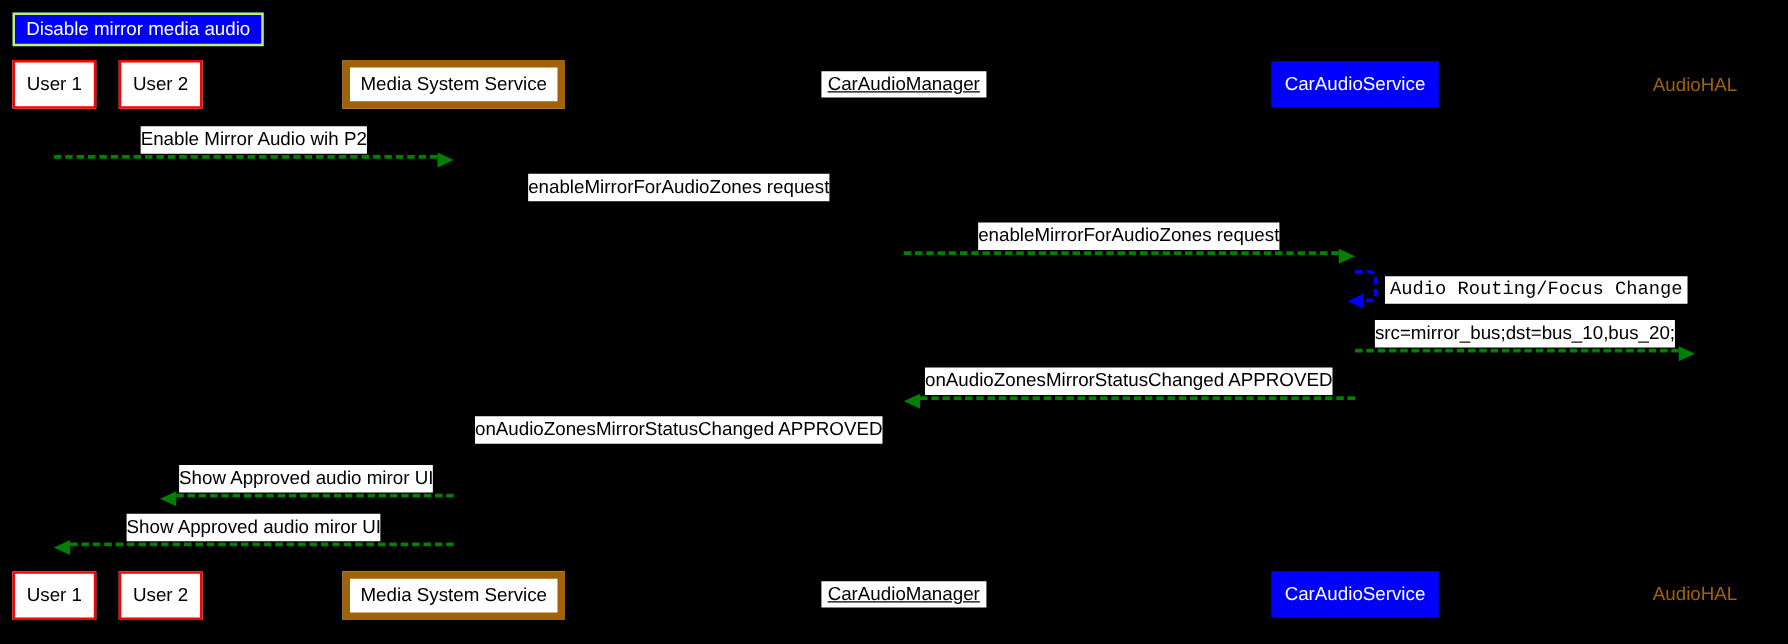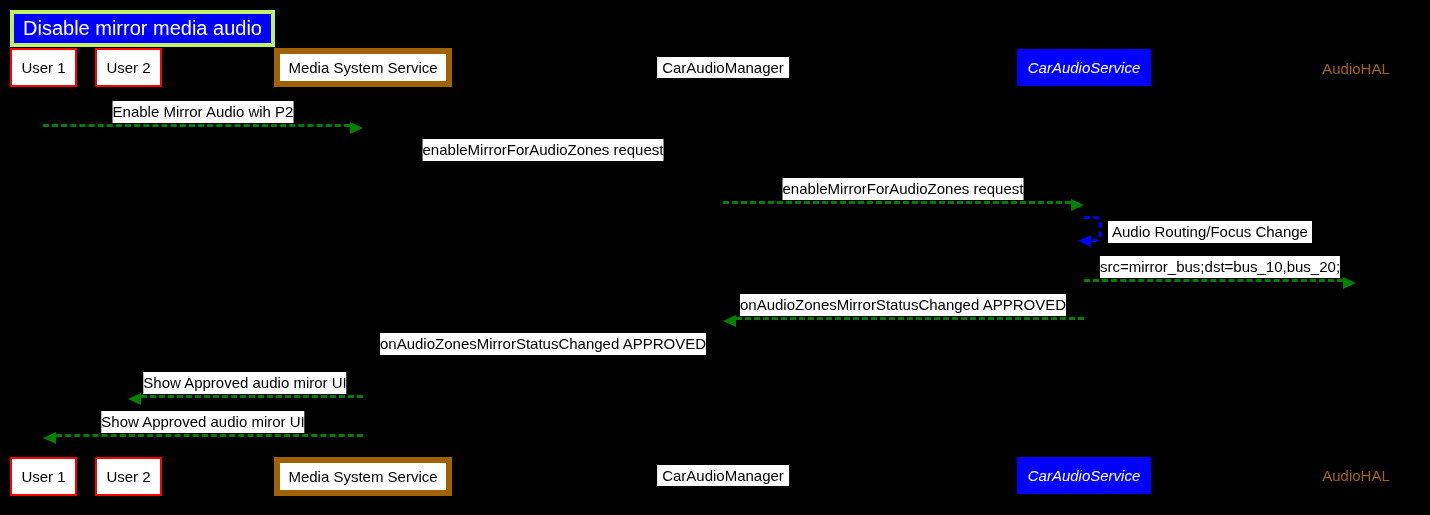--- a/index.html
+++ b/index.html
@@ -7,60 +7,60 @@
     width:1430px;height:515px;
     background:#000;
     position:relative;
     overflow:hidden;
     font-family:"Liberation Sans","DejaVu Sans",sans-serif;
   }
   
   .diag-title{
     position:absolute;left:10px;top:10px;
     background:#0000ff;color:#fff;
-    border:4px solid #bef264;
+    border:2px solid #bef264;
     padding:3px 9px;
-    font-size:20px;white-space:nowrap;
+    font-size:15px;white-space:nowrap;
   }
   
   .pbox{
     position:absolute;box-sizing:border-box;
     display:flex;align-items:center;justify-content:center;
     background:#fff;color:#000;
     font-size:15px;white-space:nowrap;
     height:39px;
   }
   .border-red{border:2px solid #ff0000;}
   .border-green{border:6px solid #a16207;}
   .plabel-white{
     position:absolute;transform:translateX(-50%);
     background:#fff;color:#000;
-    padding:2px 5px;font-size:15px;white-space:nowrap;
+    padding:2px 5px;font-size:15px;white-space:nowrap;text-decoration:underline;
   }
   .pbox-blue{
     position:absolute;transform:translateX(-50%);
     box-sizing:border-box;width:134px;height:37px;
     display:flex;align-items:center;justify-content:center;
     background:#0000ff;color:#fff;
-    font-size:15px;white-space:nowrap;font-style:italic;
+    font-size:15px;white-space:nowrap;
   }
   .plabel-plain{
     position:absolute;transform:translateX(-50%);
     color:#a16207;font-size:15px;white-space:nowrap;
   }
   
   .mlabel{
     position:absolute;transform:translateX(-50%);
     background:#fff;color:#000;
     padding:2px 0;font-size:15px;line-height:18px;white-space:nowrap;
   }
   .mlabel-left{
     position:absolute;
     background:#fff;color:#000;
-    padding:2px 4px;font-size:15px;line-height:18px;white-space:nowrap;
+    padding:2px 4px;font-size:15px;line-height:18px;white-space:nowrap;font-family:Liberation Mono, monospace;
   }
   
   .mline{position:absolute;height:0;border-top:3px dashed #008000;}
   .mline.black{border-top-color:#000;}
   .head{position:absolute;width:0;height:0;top:-5px;}
   .head.right{right:-13px;border-left:13px solid #008000;border-top:6px solid transparent;border-bottom:6px solid transparent;}
   .head.left{left:-13px;border-right:13px solid #008000;border-top:6px solid transparent;border-bottom:6px solid transparent;}
   .mline.black .head.right{border-left-color:#000;}
   .mline.black .head.left{border-right-color:#000;}
   

